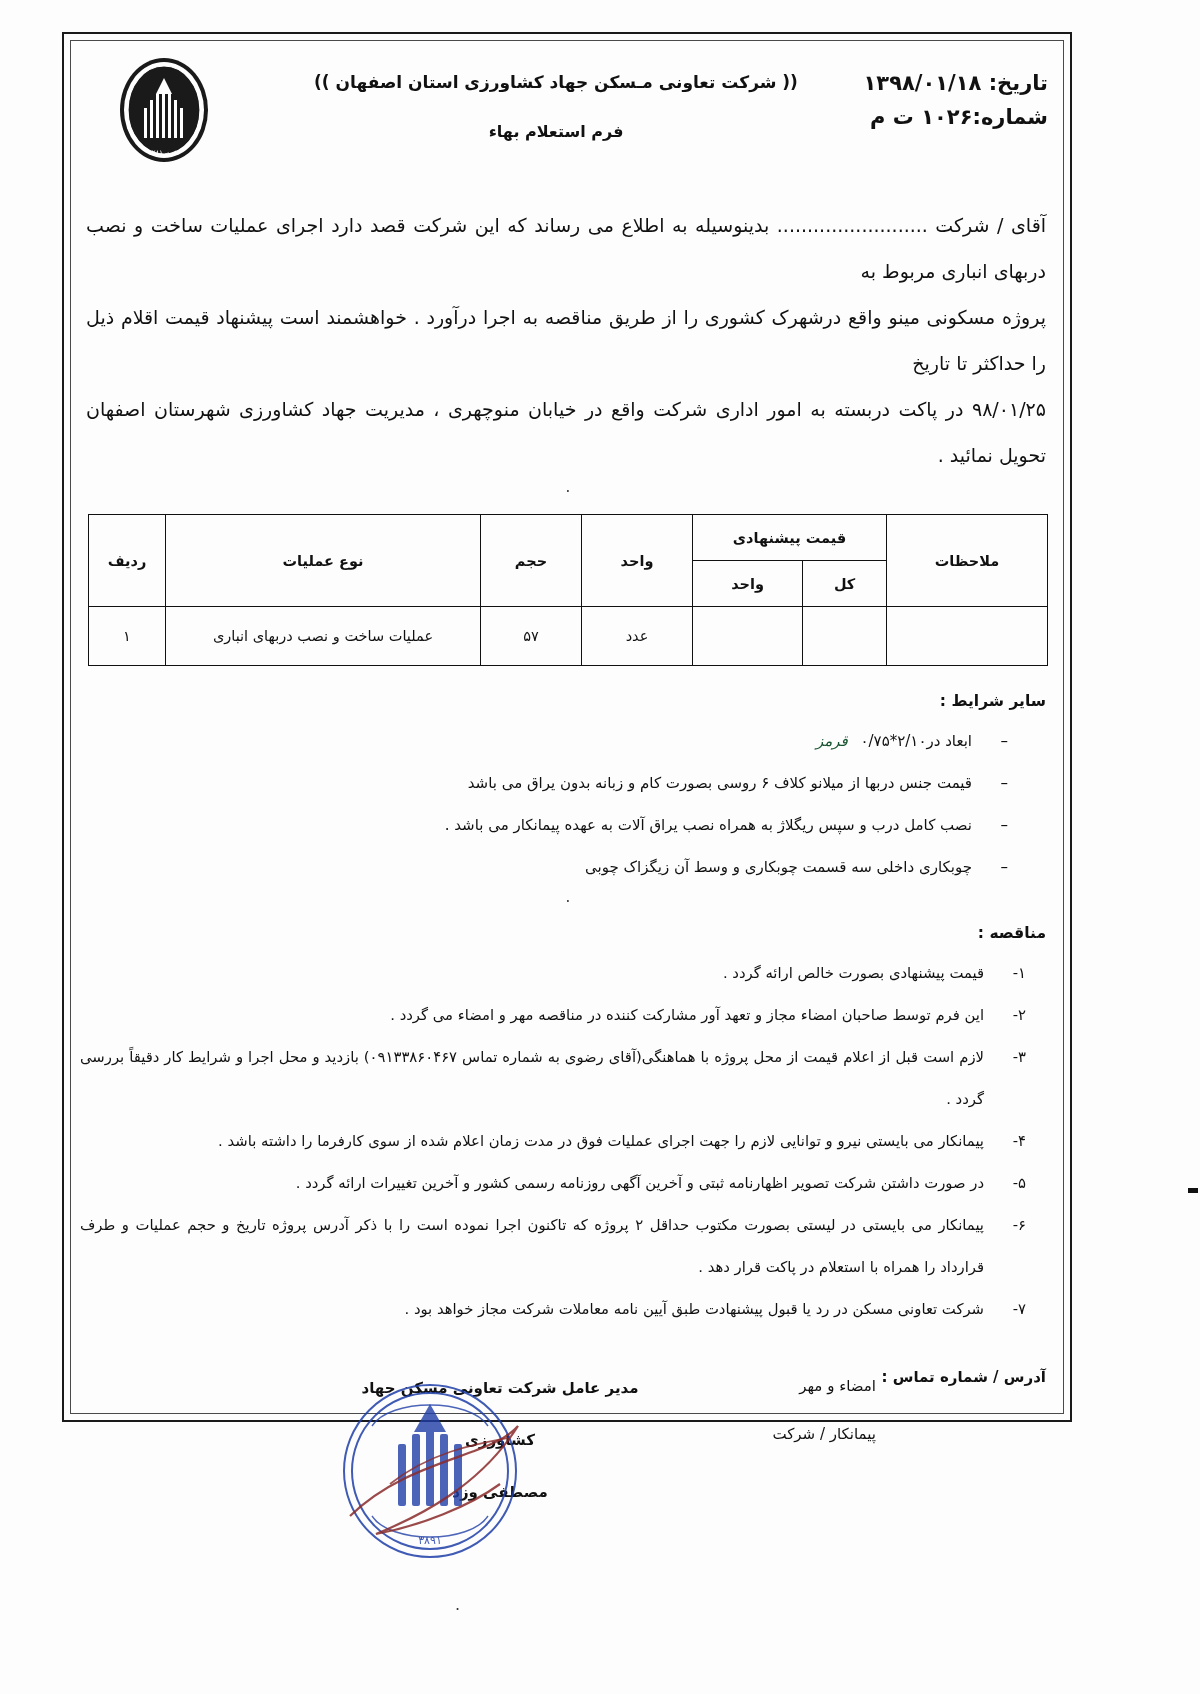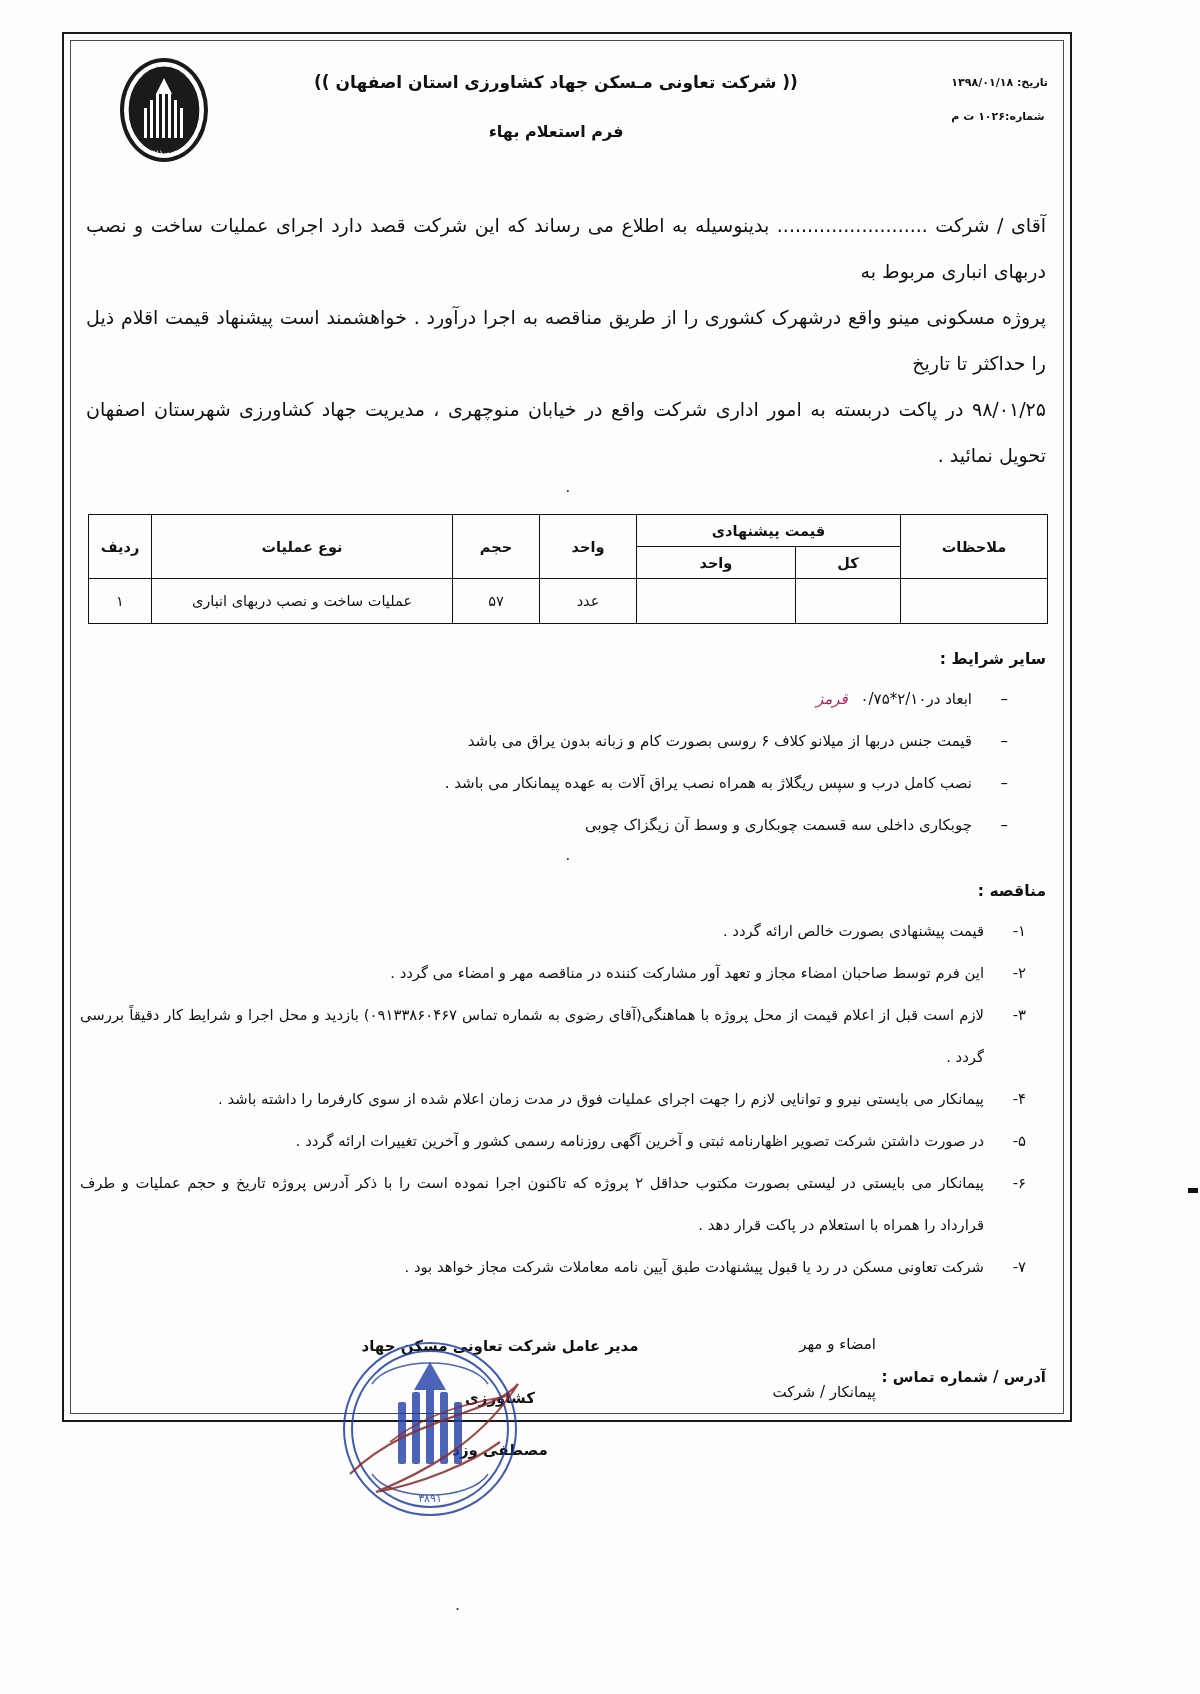--- a/index.html
+++ b/index.html
@@ -51,22 +51,22 @@
 
   
   .header {
     position: relative;
     height: 130px;
   }
   .hdr-meta {
     position: absolute;
     right: 8px;
     top: 18px;
-    text-align: left;
-    font-size: 11px;
+    text-align: right;
+    font-size: 21px;
     font-weight: bold;
     line-height: 34px;
     direction: rtl;
   }
   .hdr-titles {
     position: absolute;
     right: 220px;
     top: 24px;
     width: 560px;
     text-align: center;
@@ -109,21 +109,21 @@
   table.items {
     width: 100%;
     border-collapse: collapse;
     direction: rtl;
     font-size: 14.5px;
   }
   table.items th, table.items td {
     border: 1px solid #111;
     text-align: center;
     font-weight: bold;
-    padding: 0;
+    padding: 7px;
   }
   table.items th { height: 31px; }
   table.items td { height: 44px; font-weight: normal; }
   .col-radif { width: 62px; }
   .col-noe   { width: 300px; }
   .col-hajm  { width: 86px; }
   .col-vahed { width: 96px; }
   .col-pp    { width: 240px; }
   .col-mol   { width: 146px; }
 
@@ -151,21 +151,21 @@
     content: "–";
     position: absolute;
     right: 18px;
     top: 0;
     font-size: 15px;
   }
   .hand {
     font-family: "DejaVu Serif", serif;
     font-style: italic;
     font-size: 15px;
-    color: #be185d;
+    color: #14532d;
     margin-right: 8px;
   }
 
   ol.numlist {
     list-style: none;
     direction: rtl;
     margin: 0 16px 0 0;
     padding: 0;
     font-size: 14.8px;
     counter-reset: nn;

